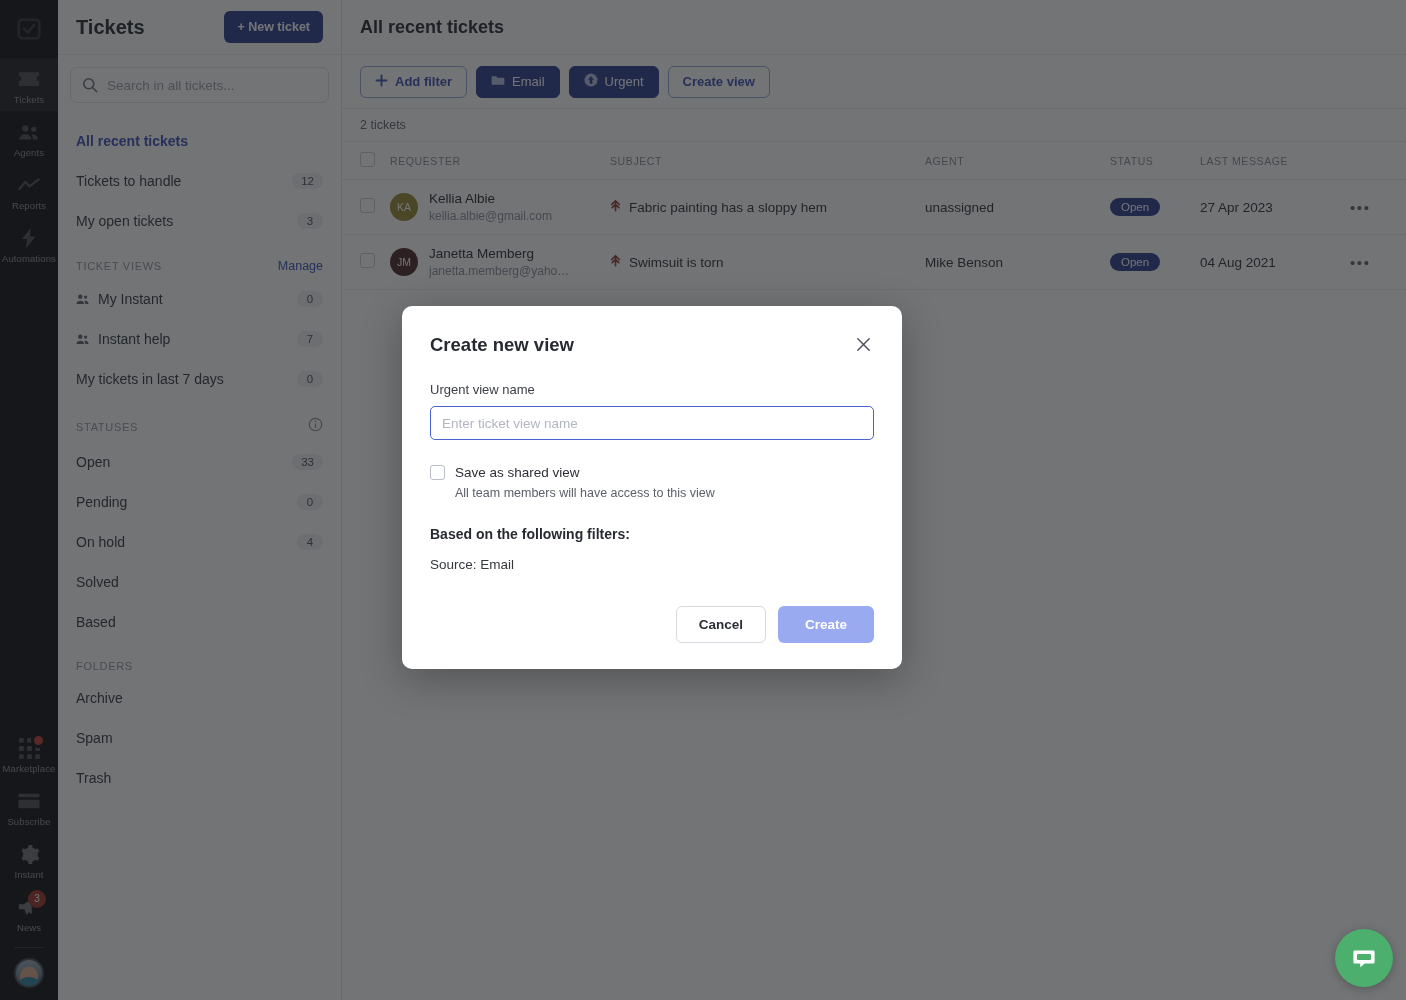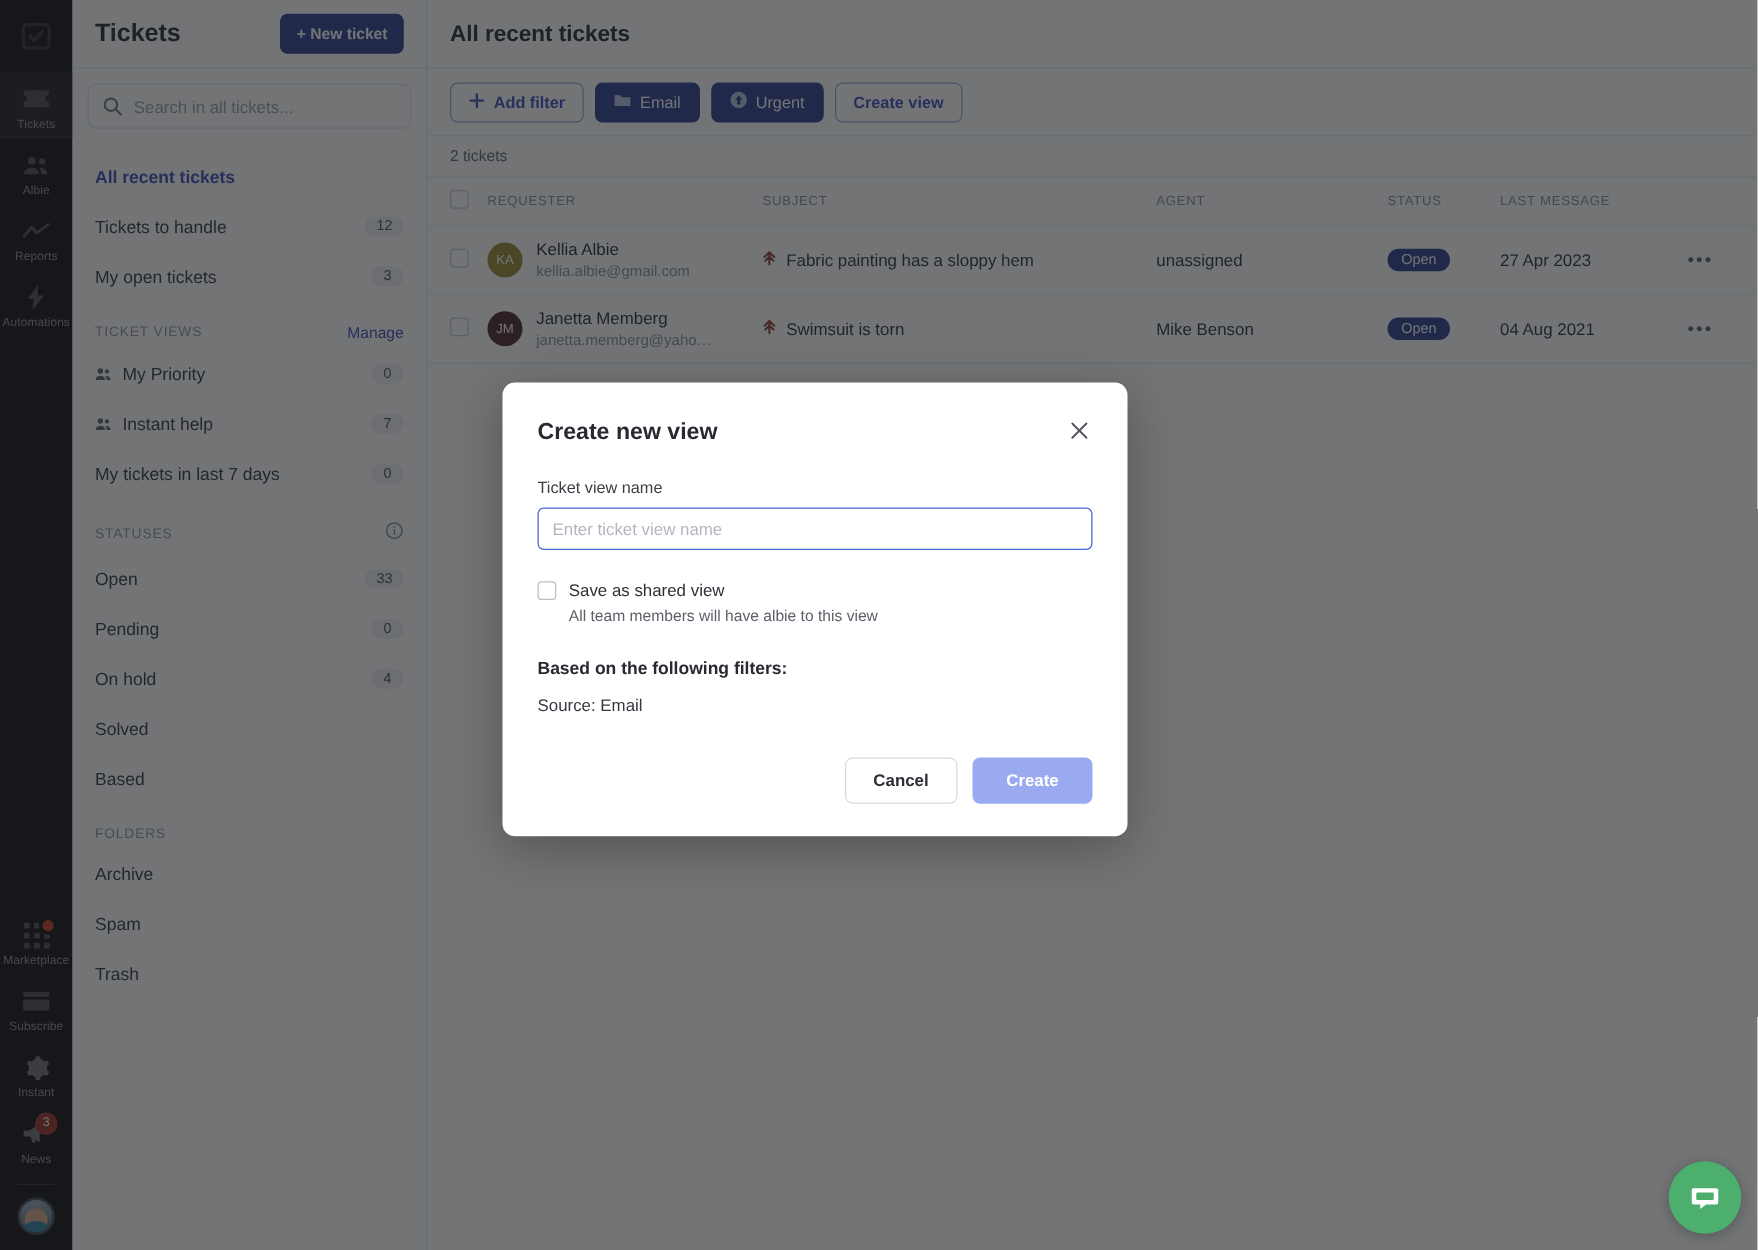--- a/index.html
+++ b/index.html
@@ -271,21 +271,21 @@
 
     <div class="rail-item">
       <span class="ricon">
         <svg width="22" height="17" viewBox="0 0 24 18" fill="#4a4a50">
           <circle cx="8" cy="4.6" r="3.4"></circle>
             <circle cx="17.2" cy="5.4" r="2.8"></circle>
           <path d="M1.4 16.5c0-3.6 3-5.6 6.6-5.6s6.6 2 6.6 5.6H1.4z"></path>
           <path d="M15.6 10.8c3.2 0 6 1.7 6 5.7h-5.2c0-2.2-.6-4-1.8-5.3.3-.3.6-.4 1-.4z"></path>
         </svg>
       </span>
-      <span class="rail-label">Albie</span>
+      <span class="rail-label">Agents</span>
     </div>
 
     <div class="rail-item">
       <span class="ricon">
         <svg width="22" height="16" viewBox="0 0 24 16" fill="none" stroke="#4a4a50" stroke-width="2.4" stroke-linecap="round" stroke-linejoin="round">
           <path d="M1.5 12.5L8 4.5l4.5 5L22.5 2"></path>
         </svg>
       </span>
       <span class="rail-label">Reports</span>
     </div>
@@ -392,21 +392,21 @@
     <div>
       <div class="nav-row">
         <span class="nicon">
           <svg width="13" height="11" viewBox="0 0 14 12" fill="#5c606a">
             <circle cx="4.6" cy="3" r="2.4"></circle>
               <circle cx="10.4" cy="3.4" r="1.8"></circle>
             <path d="M0.4 11c0-2.4 2-3.7 4.2-3.7S8.8 8.6 8.8 11H0.4z"></path>
             <path d="M9.8 7.4c2 0 3.8 1 3.8 3.6H10c0-1.4-.4-2.5-1.1-3.4.3-.1.6-.2.9-.2z"></path>
           </svg>
         </span>
-        <span class="nlabel">My Priority</span>
+        <span class="nlabel">My Instant</span>
         <span class="count-pill">0</span>
       </div>
       <div class="nav-row">
         <span class="nicon">
           <svg width="13" height="11" viewBox="0 0 14 12" fill="#5c606a">
             <circle cx="4.6" cy="3" r="2.4"></circle>
               <circle cx="10.4" cy="3.4" r="1.8"></circle>
             <path d="M0.4 11c0-2.4 2-3.7 4.2-3.7S8.8 8.6 8.8 11H0.4z"></path>
             <path d="M9.8 7.4c2 0 3.8 1 3.8 3.6H10c0-1.4-.4-2.5-1.1-3.4.3-.1.6-.2.9-.2z"></path>
           </svg>
@@ -602,28 +602,28 @@
   <div class="modal">
     <div class="modal-head">
       <div class="modal-title">Create new view</div>
       <span class="x-btn">
         <svg width="17" height="17" viewBox="0 0 18 18" stroke="#51555e" stroke-width="1.6" stroke-linecap="round">
           <path d="M3 3l12 12M15 3L3 15"></path>
         </svg>
       </span>
     </div>
 
-    <div class="field-label">Ticket view name</div>
+    <div class="field-label">Urgent view name</div>
     <input class="text-input" type="text" placeholder="Enter ticket view name" style="">
 
     <div class="chk-row">
       <span class="chk-box"></span>
       <span class="chk-label">Save as shared view</span>
     </div>
-    <div class="chk-sub">All team members will have albie to this view</div>
+    <div class="chk-sub">All team members will have access to this view</div>
 
     <div class="filters-title">Based on the following filters:</div>
     <div class="filter-line">Source: Email</div>
 
     <div class="modal-foot">
       <button class="btn-cancel">Cancel</button>
       <button class="btn-create">Create</button>
     </div>
   </div>
 

